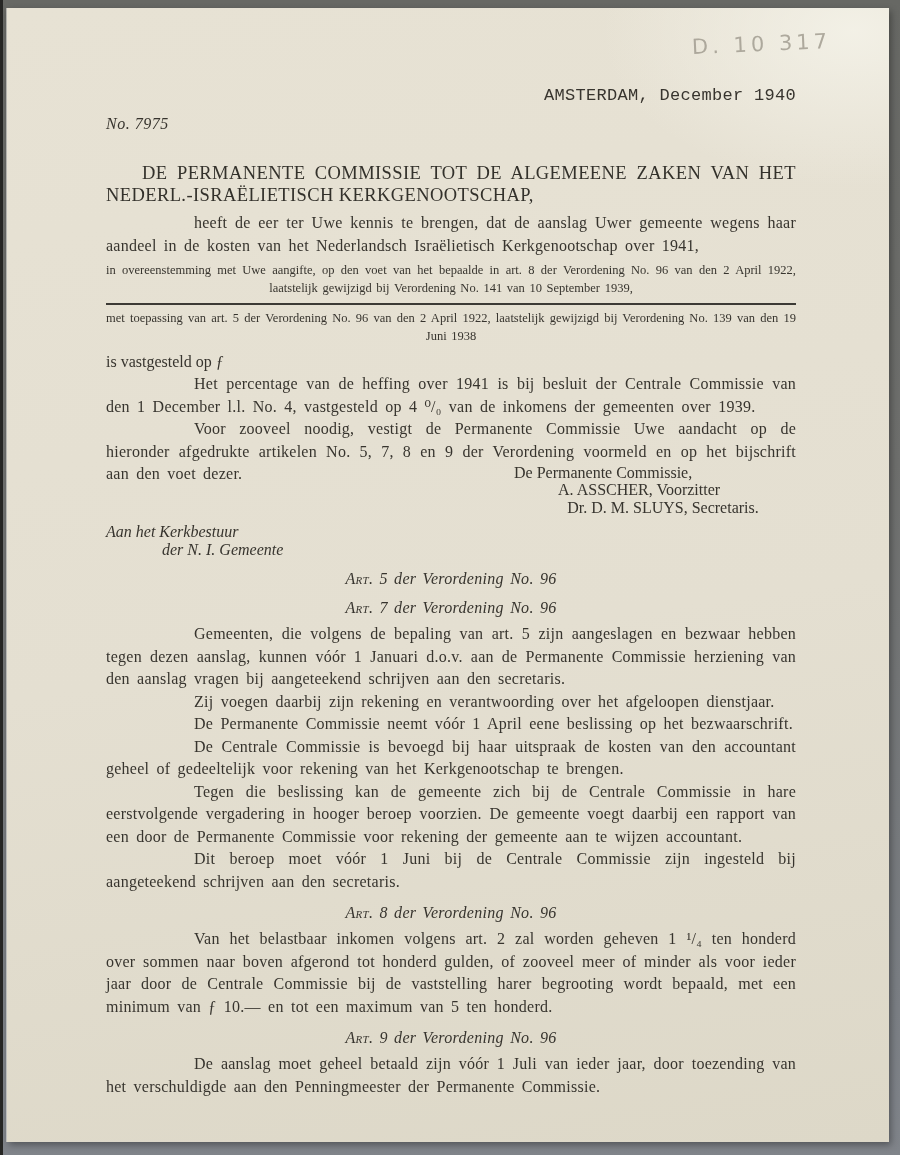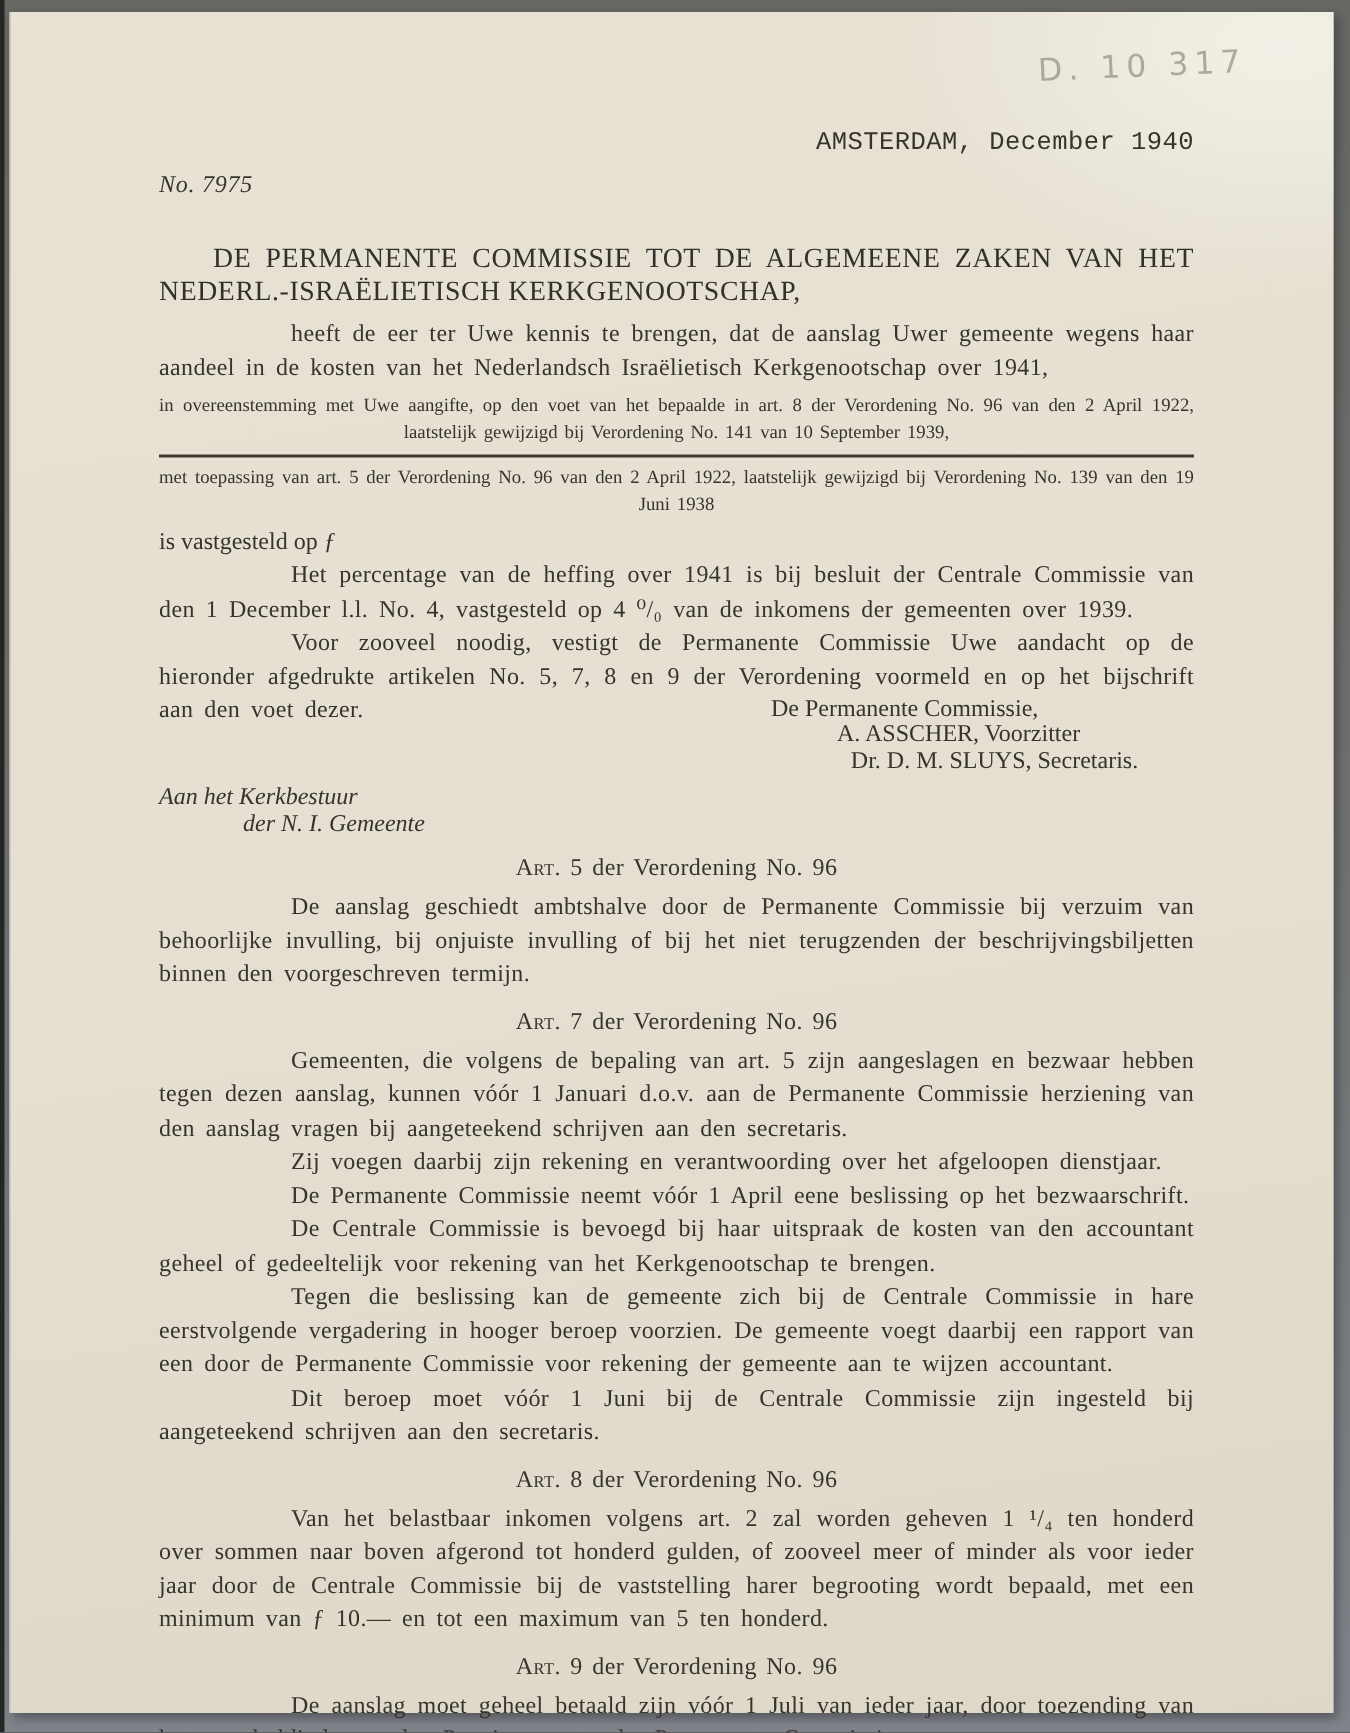--- a/index.html
+++ b/index.html
@@ -34,21 +34,21 @@
   .mt6{margin-top:6px;}
   .small-print{margin:5px 0 0;font-size:12.5px;line-height:17.5px;text-align:justify;text-align-last:center;word-spacing:1.5px;}
   .rule{height:2px;background:#3c3a35;margin:6px 0 2px;}
   .vastgesteld{margin-top:6px;font-size:16px;line-height:22px;}
   .florin{font-style:italic;}
   .signature{margin:-22px 22px 0 auto;width:260px;font-size:16px;line-height:17.5px;white-space:nowrap;}
   .sig2{padding-left:44px;}
   .sig3{padding-left:38px;text-align:center;}
   .addressee{margin-top:7px;font-style:italic;font-size:16px;line-height:18px;}
   .addr2{padding-left:56px;}
-  .art-heading{margin:11px 0 6px;text-align:center;font-size:16px;font-weight:normal;letter-spacing:.3px;word-spacing:2px;}
+  .art-heading{margin:11px 0 6px;text-align:center;font-size:16px;font-weight:normal;letter-spacing:.3px;word-spacing:2px;font-style:italic;}
   .sc{font-variant:small-caps;}
 </style>
 </head>
 <body>
 
 <div class="scan">
   <div class="paper">
 
     <div class="pencil">D. 10 317</div>
 
@@ -82,21 +82,20 @@
         <div class="sig2">A. ASSCHER, Voorzitter</div>
         <div class="sig3">Dr. D. M. SLUYS, Secretaris.</div>
       </div>
 
       <div class="addressee">
         <div>Aan het Kerkbestuur</div>
         <div class="addr2">der N. I. Gemeente</div>
       </div>
 
       <h3 class="art-heading"><span class="sc">Art.</span><span> 5 der Verordening No. 96</span></h3>
-      <p class="body-p indent">De aanslag geschiedt ambtshalve door de Permanente Commissie bij verzuim van behoorlijke invulling, bij onjuiste invulling of bij het niet terugzenden der beschrijvingsbiljetten binnen den voorgeschreven termijn.</p>
 
       <h3 class="art-heading"><span class="sc">Art.</span><span> 7 der Verordening No. 96</span></h3>
       <p class="body-p indent">Gemeenten, die volgens de bepaling van art. 5 zijn aangeslagen en bezwaar hebben tegen dezen aanslag, kunnen vóór 1 Januari d.o.v. aan de Permanente Commissie herziening van den aanslag vragen bij aangeteekend schrijven aan den secretaris.</p>
       <p class="body-p indent">Zij voegen daarbij zijn rekening en verantwoording over het afgeloopen dienstjaar.</p>
       <p class="body-p indent">De Permanente Commissie neemt vóór 1 April eene beslissing op het bezwaarschrift.</p>
       <p class="body-p indent">De Centrale Commissie is bevoegd bij haar uitspraak de kosten van den accountant geheel of gedeeltelijk voor rekening van het Kerkgenootschap te brengen.</p>
       <p class="body-p indent">Tegen die beslissing kan de gemeente zich bij de Centrale Commissie in hare eerstvolgende vergadering in hooger beroep voorzien. De gemeente voegt daarbij een rapport van een door de Permanente Commissie voor rekening der gemeente aan te wijzen accountant.</p>
       <p class="body-p indent">Dit beroep moet vóór 1 Juni bij de Centrale Commissie zijn ingesteld bij aangeteekend schrijven aan den secretaris.</p>
 
       <h3 class="art-heading"><span class="sc">Art.</span><span> 8 der Verordening No. 96</span></h3>

